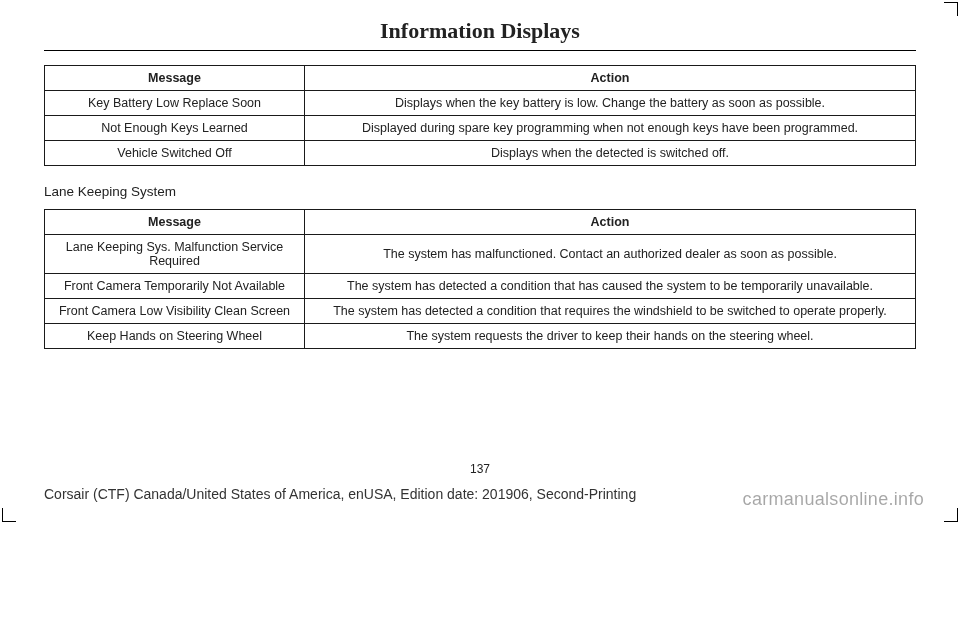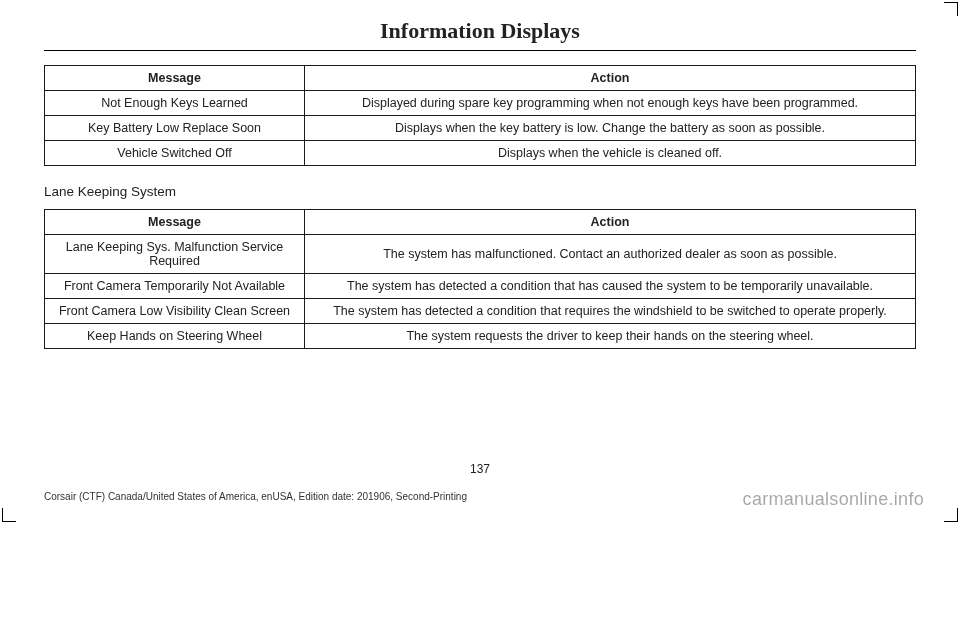--- a/index.html
+++ b/index.html
@@ -46,21 +46,21 @@
     position: absolute;
     bottom: 48px;
     left: 0; right: 0;
     text-align: center;
     font-size: 12px;
   }
   .footer {
     position: absolute;
     bottom: 22px;
     left: 44px;
-    font-size: 10px;
+    font-size: 14px;
     color: #333;
   }
   .watermark {
     position: absolute;
     bottom: 14px;
     right: 36px;
     font-size: 18px;
     color: rgba(0,0,0,0.35);
     font-family: Arial, sans-serif;
     letter-spacing: 0.3px;
@@ -87,30 +87,30 @@
 
   <table class="msg">
     <thead>
       <tr>
         <th class="msg-col">Message</th>
         <th>Action</th>
       </tr>
     </thead>
     <tbody>
       <tr>
+        <td class="msg-col">Key Battery Low Replace Soon</td>
+        <td>Displays when the key battery is low. Change the battery as soon as possible.</td>
+      </tr>
+      <tr>
         <td class="msg-col">Not Enough Keys Learned</td>
         <td>Displayed during spare key programming when not enough keys have been programmed.</td>
       </tr>
       <tr>
-        <td class="msg-col">Key Battery Low Replace Soon</td>
-        <td>Displays when the key battery is low. Change the battery as soon as possible.</td>
-      </tr>
-      <tr>
         <td class="msg-col">Vehicle Switched Off</td>
-        <td>Displays when the vehicle is cleaned off.</td>
+        <td>Displays when the detected is switched off.</td>
       </tr>
     </tbody>
   </table>
 
   <div class="section-head">Lane Keeping System</div>
 
   <table class="msg">
     <thead>
       <tr>
         <th class="msg-col">Message</th>

